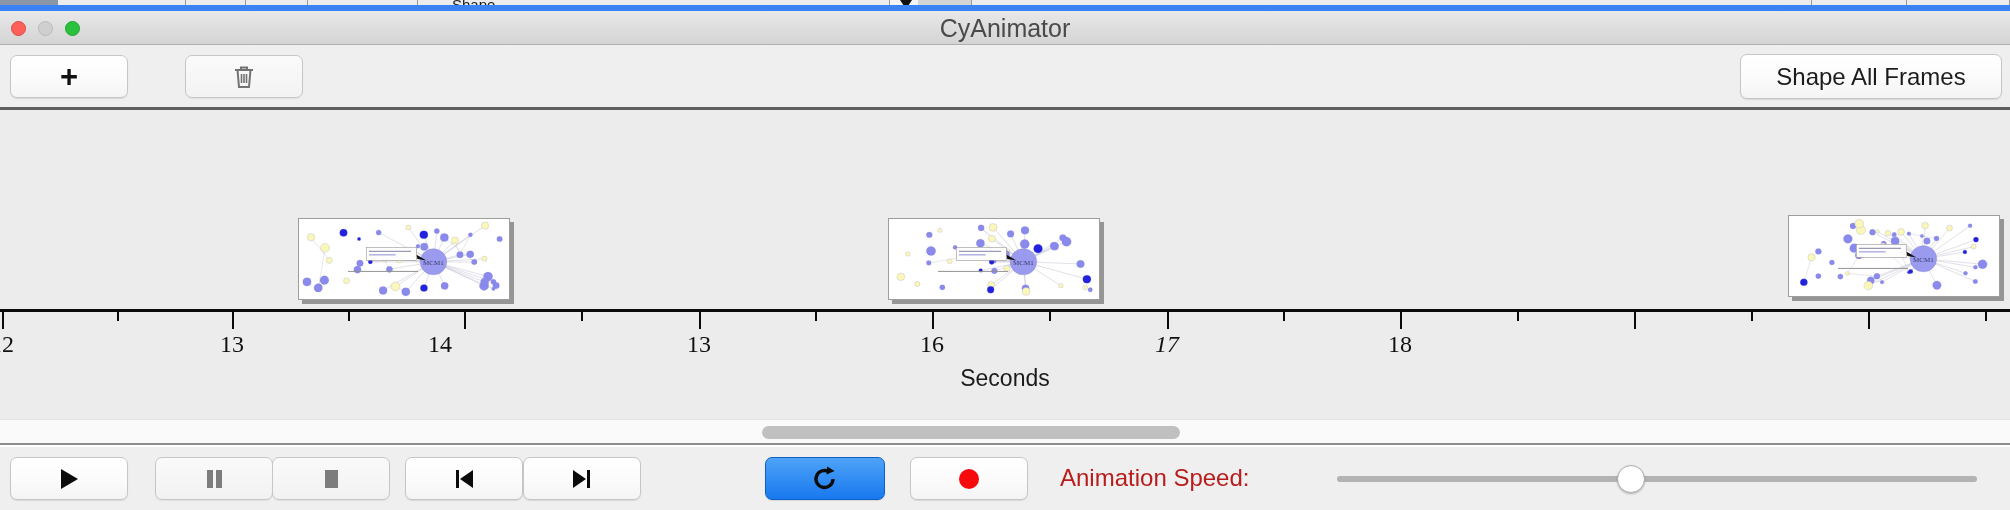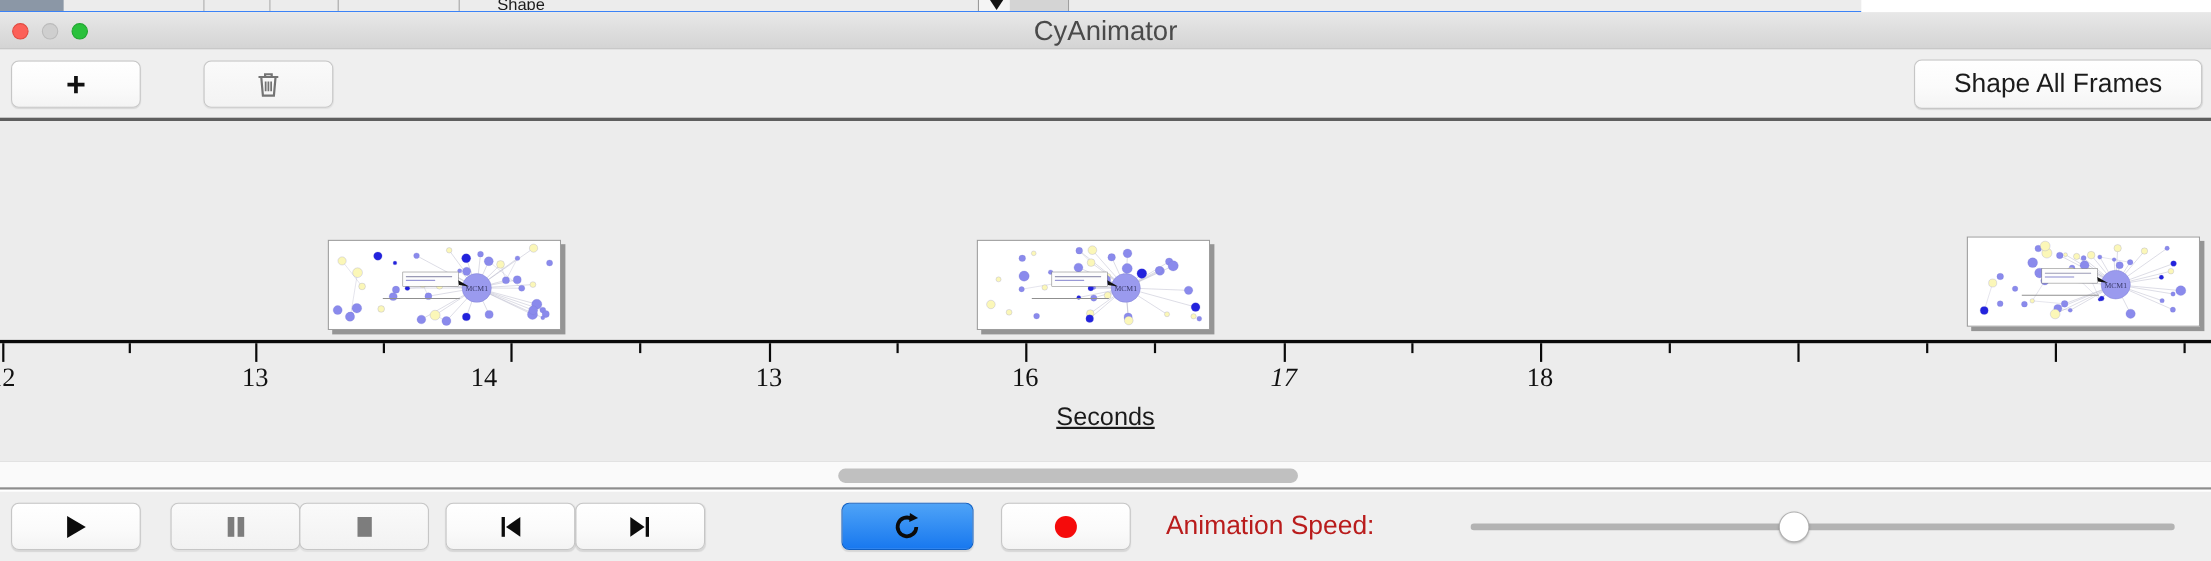--- a/index.html
+++ b/index.html
@@ -8,23 +8,23 @@
     overflow: hidden;
     font-family: "Liberation Sans", sans-serif;
     background: #ffffff;
   }
 
   #app { position: relative; width: 2010px; height: 510px; }
 
   
   .bg-window {
     position: absolute; top: 0; left: 0;
-    width: 1692px; height: 11px;
+    width: 2010px; height: 11px;
     background: #f4f4f4;
-    border-bottom: 1px solid #3b82f6;
+    border-bottom: 6px solid #3b82f6;
     overflow: hidden;
   }
   .bg-chunk { position: absolute; top: 0; height: 11px; background: #ececec; border-right: 1px solid #9a9a9a; }
   .bg-dark  { position: absolute; top: 0; height: 11px; background: #8b97a6; }
   .bg-text  {
     position: absolute; top: -4px;
     font-size: 15px; color: #1b1b1b;
     font-family: "Liberation Sans", sans-serif;
     white-space: nowrap; overflow: hidden; height: 13px;
   }
@@ -108,21 +108,20 @@
     position: absolute; top: 22px;
     font-size: 24px; color: #111;
     font-family: "Liberation Serif", serif;
     transform: translateX(-50%);
     white-space: nowrap;
   }
   .axis-title {
     position: absolute; top: 56px; left: 0; width: 2010px;
     text-align: center; font-size: 23px; color: #1a1a1a;
     font-family: "Liberation Sans", sans-serif;
-    text-decoration: underline;
   }
 
   
   .scrollbar-track {
     position: absolute; top: 419px; left: 0;
     width: 2010px; height: 26px;
     background: #fafafa;
     border-top: 1px solid #e2e2e2;
     border-bottom: 2px solid #8d8d8d;
   }

